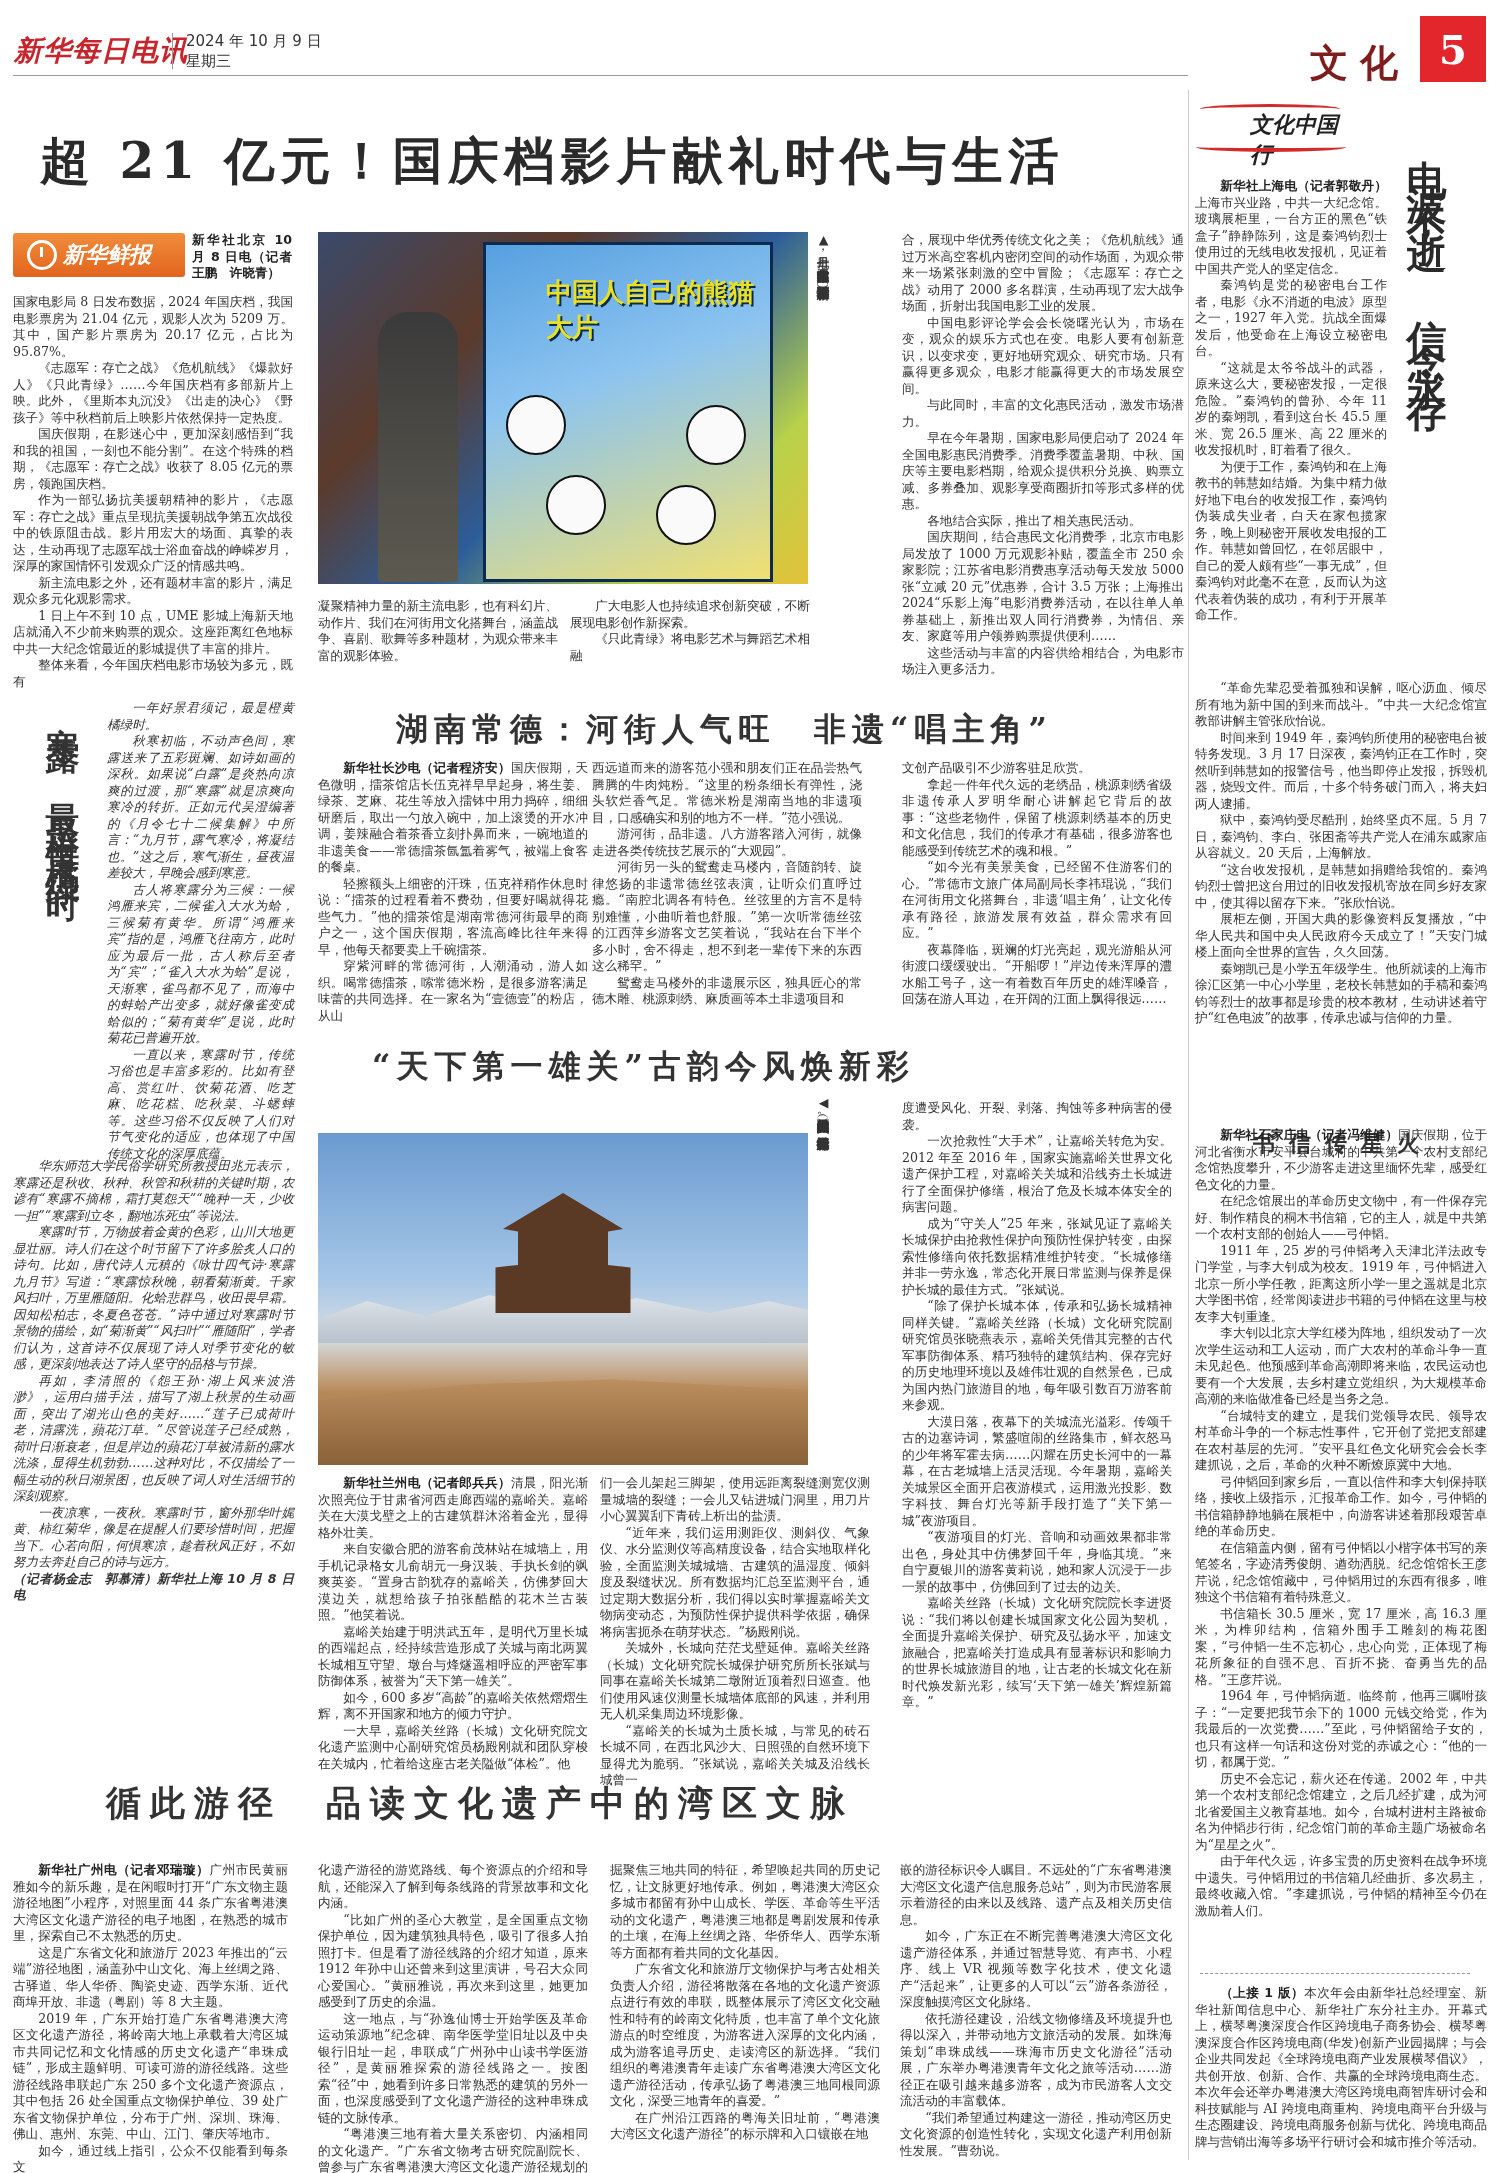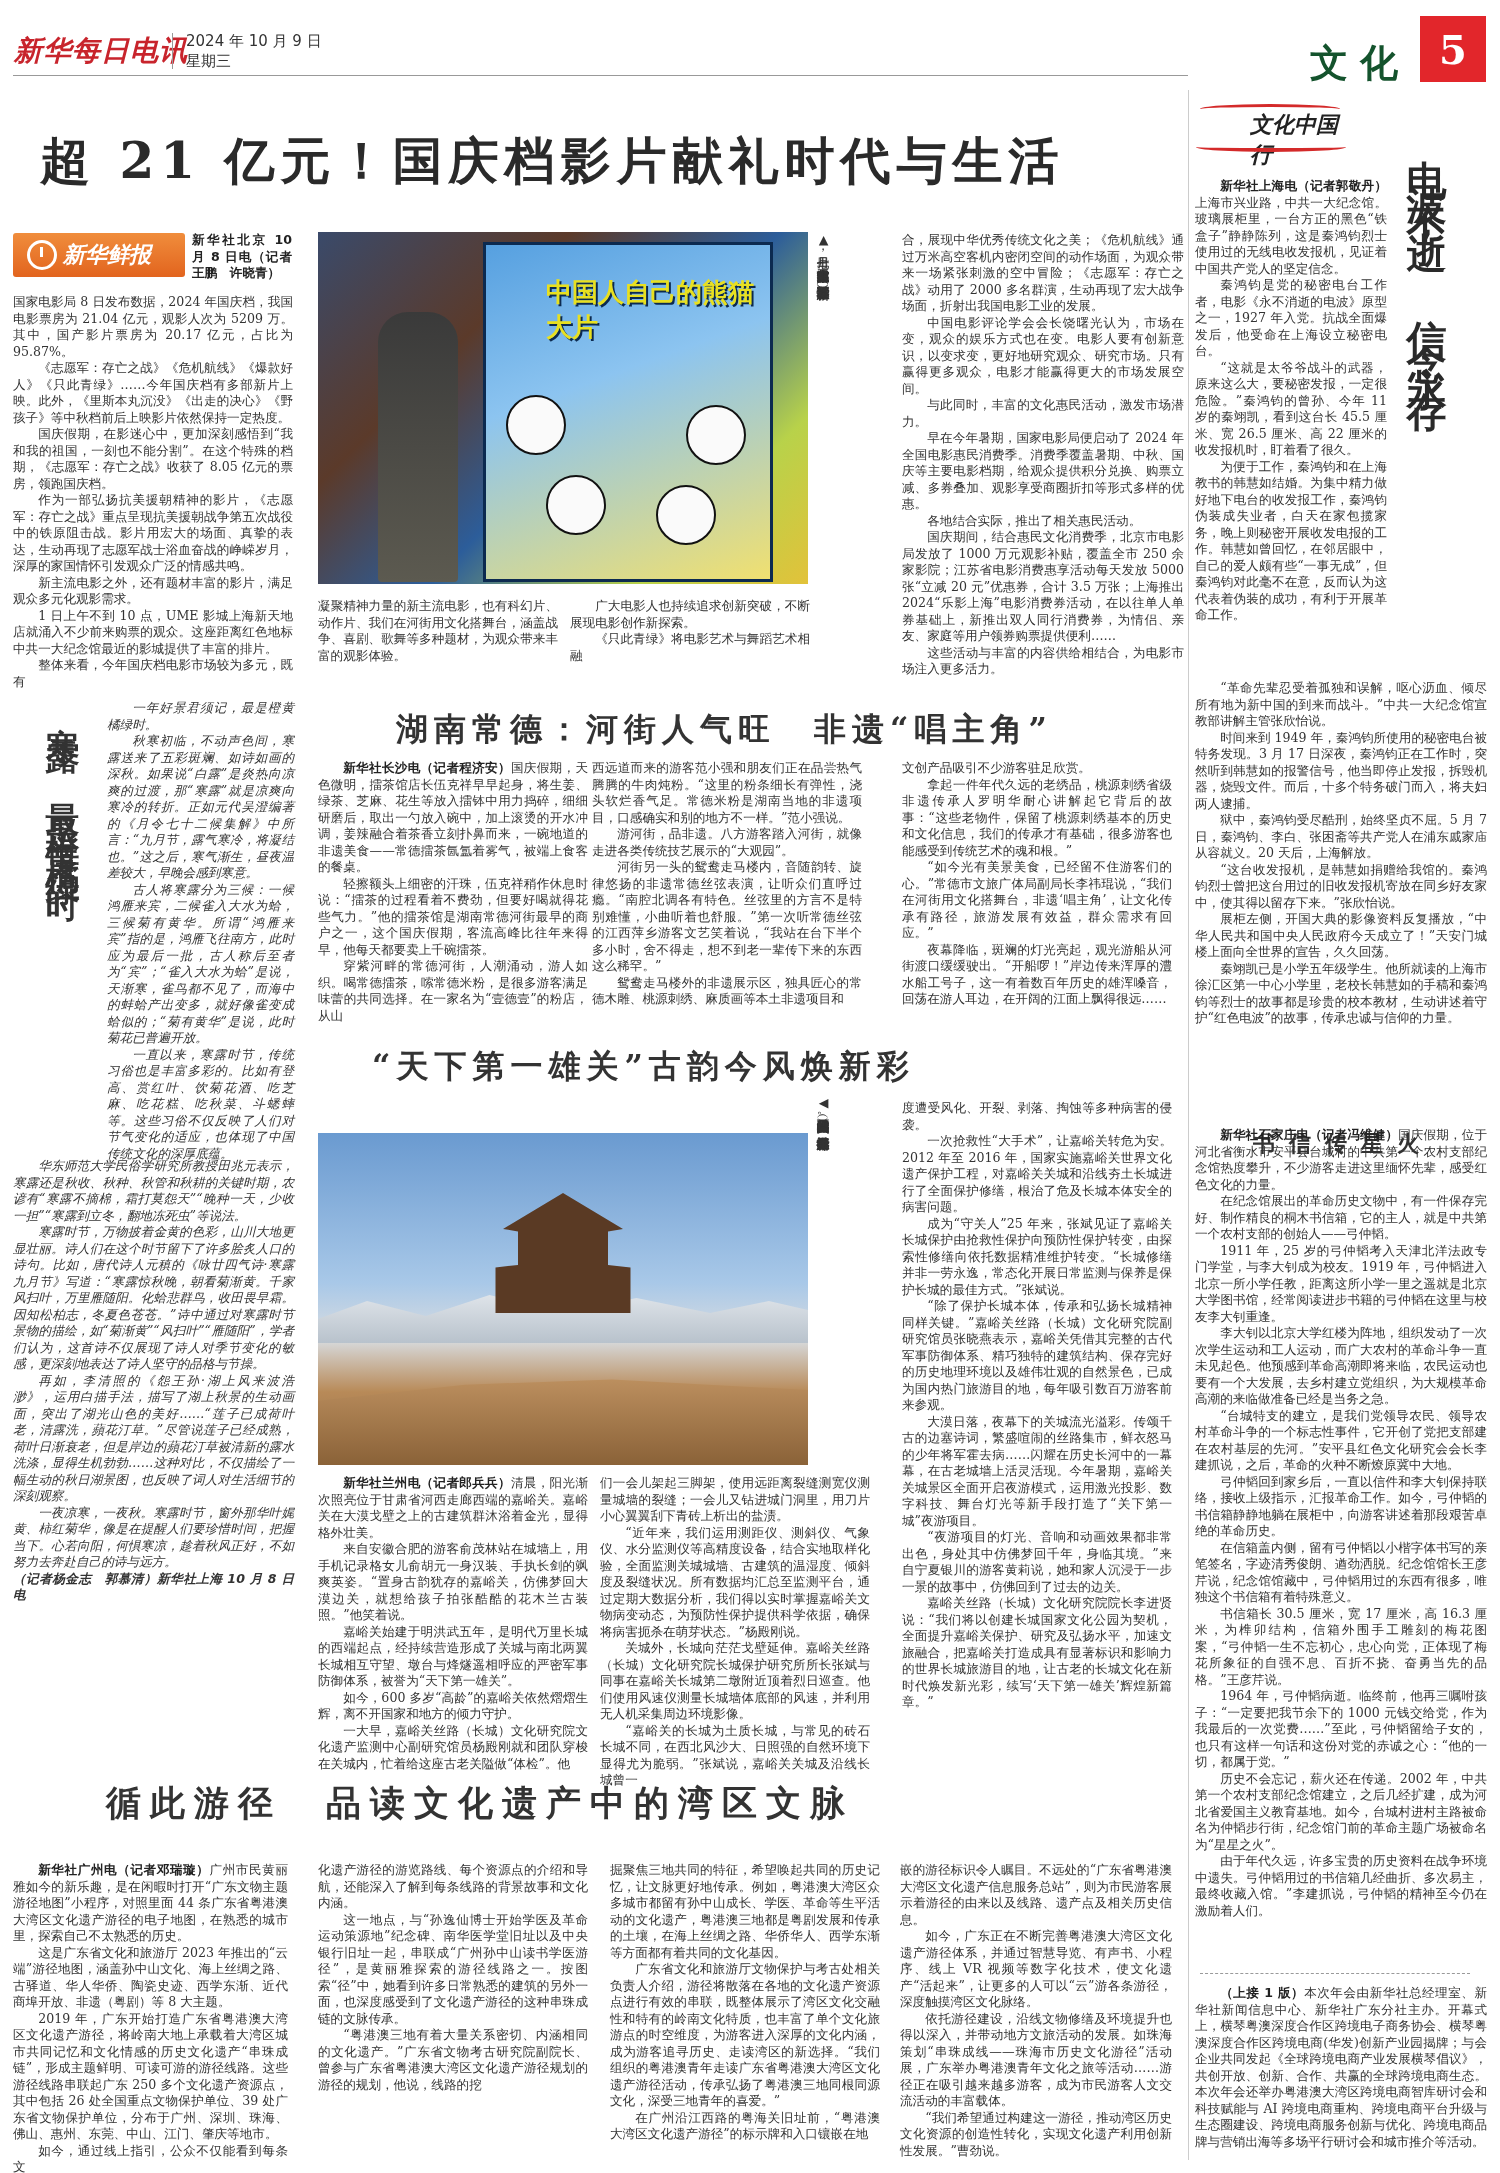--- a/index.html
+++ b/index.html
@@ -11,21 +11,21 @@
   .txt p.noind { text-indent: 0; }
   .txt b { font-family: "DejaVu Sans", sans-serif; font-weight: bold; color: #222; }
   .sans { font-family: "DejaVu Sans", "Liberation Sans", sans-serif; }
 
   
   .masthead-logo { left: 14px; top: 32px; font-size: 28px; color: #c8242c; font-weight: bold; font-style: italic; letter-spacing: 1px; font-family: "DejaVu Serif", serif; }
   .masthead-div { left: 172px; top: 33px; width: 1px; height: 36px; background: #999; }
   .masthead-date { left: 186px; top: 32px; font-size: 15px; color: #333; }
   .masthead-week { left: 186px; top: 52px; font-size: 15px; color: #333; }
   .masthead-rule { left: 13px; top: 75px; width: 1175px; height: 1px; background: #999; }
-  .section-name { left: 1310px; top: 38px; font-size: 38px; color: #14532d; font-weight: bold; letter-spacing: 12px; }
+  .section-name { left: 1310px; top: 38px; font-size: 38px; color: #7f1d1d; font-weight: bold; letter-spacing: 12px; }
   .page-num { left: 1420px; top: 16px; width: 66px; height: 66px; background: #e2262b; color: #fff; font-size: 40px; font-weight: bold; display: flex; align-items: center; justify-content: center; }
 
   .headline-main { left: 40px; top: 128px; font-size: 50px; font-weight: bold; letter-spacing: 6px; color: #2a2a2a; font-family: "DejaVu Serif", serif; }
 
   .badge-xhxb { left: 13px; top: 233px; width: 172px; height: 44px; background: linear-gradient(#f08d3c, #e2641e); border-radius: 3px; color: #fff; font-size: 22px; font-weight: bold; font-style: italic; display: flex; align-items: center; padding-left: 14px; gap: 6px; font-family: "DejaVu Sans", sans-serif; }
   .badge-xhxb .clock { width: 30px; height: 30px; border: 3px solid #fff; border-radius: 50%; position: relative; }
   .badge-xhxb .clock::after { content: ""; position: absolute; left: 10px; top: 4px; width: 3px; height: 10px; background: #fff; }
 
   .photo { overflow: hidden; }
   .photo-cinema { left: 318px; top: 232px; width: 490px; height: 352px; background: linear-gradient(135deg, #3a4a6a 0%, #5b3a2a 30%, #2c5d9a 55%, #b8d24a 80%, #e2c23a 100%); }
@@ -186,20 +186,21 @@
 
 <div class="abs head-h2" style="left:106px; top:1780px; font-size:35px; letter-spacing:9px;">循此游径　品读文化遗产中的湾区文脉</div>
 <div class="abs txt" style="left:13px; top:1862px; width:275px;">
   <p><b>新华社广州电（记者邓瑞璇）</b><span>广州市民黄丽雅如今的新乐趣，是在闲暇时打开“广东文物主题游径地图”小程序，对照里面 44 条广东省粤港澳大湾区文化遗产游径的电子地图，在熟悉的城市里，探索自己不太熟悉的历史。</span></p>
   <p>这是广东省文化和旅游厅 2023 年推出的“云端”游径地图，涵盖孙中山文化、海上丝绸之路、古驿道、华人华侨、陶瓷史迹、西学东渐、近代商埠开放、非遗（粤剧）等 8 大主题。</p>
   <p>2019 年，广东开始打造广东省粤港澳大湾区文化遗产游径，将岭南大地上承载着大湾区城市共同记忆和文化情感的历史文化遗产“串珠成链”，形成主题鲜明、可读可游的游径线路。这些游径线路串联起广东 250 多个文化遗产资源点，其中包括 26 处全国重点文物保护单位、39 处广东省文物保护单位，分布于广州、深圳、珠海、佛山、惠州、东莞、中山、江门、肇庆等地市。</p>
   <p>如今，通过线上指引，公众不仅能看到每条文</p>
 </div>
 <div class="abs txt" style="left:318px; top:1862px; width:270px;">
   <p class="noind">化遗产游径的游览路线、每个资源点的介绍和导航，还能深入了解到每条线路的背景故事和文化内涵。</p>
+  <p>“比如广州的圣心大教堂，是全国重点文物保护单位，因为建筑独具特色，吸引了很多人拍照打卡。但是看了游径线路的介绍才知道，原来 1912 年孙中山还曾来到这里演讲，号召大众同心爱国心。”黄丽雅说，再次来到这里，她更加感受到了历史的余温。</p>
   <p>这一地点，与“孙逸仙博士开始学医及革命运动策源地”纪念碑、南华医学堂旧址以及中央银行旧址一起，串联成“广州孙中山读书学医游径”，是黄丽雅探索的游径线路之一。按图索“径”中，她看到许多日常熟悉的建筑的另外一面，也深度感受到了文化遗产游径的这种串珠成链的文脉传承。</p>
   <p>“粤港澳三地有着大量关系密切、内涵相同的文化遗产。”广东省文物考古研究院副院长、曾参与广东省粤港澳大湾区文化遗产游径规划的游径的规划，他说，线路的挖</p>
 </div>
 <div class="abs txt" style="left:610px; top:1862px; width:270px;">
   <p class="noind">掘聚焦三地共同的特征，希望唤起共同的历史记忆，让文脉更好地传承。例如，粤港澳大湾区众多城市都留有孙中山成长、学医、革命等生平活动的文化遗产，粤港澳三地都是粤剧发展和传承的土壤，在海上丝绸之路、华侨华人、西学东渐等方面都有着共同的文化基因。</p>
   <p>广东省文化和旅游厅文物保护与考古处相关负责人介绍，游径将散落在各地的文化遗产资源点进行有效的串联，既整体展示了湾区文化交融性和特有的岭南文化特质，也丰富了单个文化旅游点的时空维度，为游客进入深厚的文化内涵，成为游客追寻历史、走读湾区的新选择。“我们组织的粤港澳青年走读广东省粤港澳大湾区文化遗产游径活动，传承弘扬了粤港澳三地同根同源文化，深受三地青年的喜爱。”</p>
   <p>在广州沿江西路的粤海关旧址前，“粤港澳大湾区文化遗产游径”的标示牌和入口镶嵌在地</p>
 </div>
 <div class="abs txt" style="left:900px; top:1862px; width:272px;">
   <p class="noind">嵌的游径标识令人瞩目。不远处的“广东省粤港澳大湾区文化遗产信息服务总站”，则为市民游客展示着游径的由来以及线路、遗产点及相关历史信息。</p>

